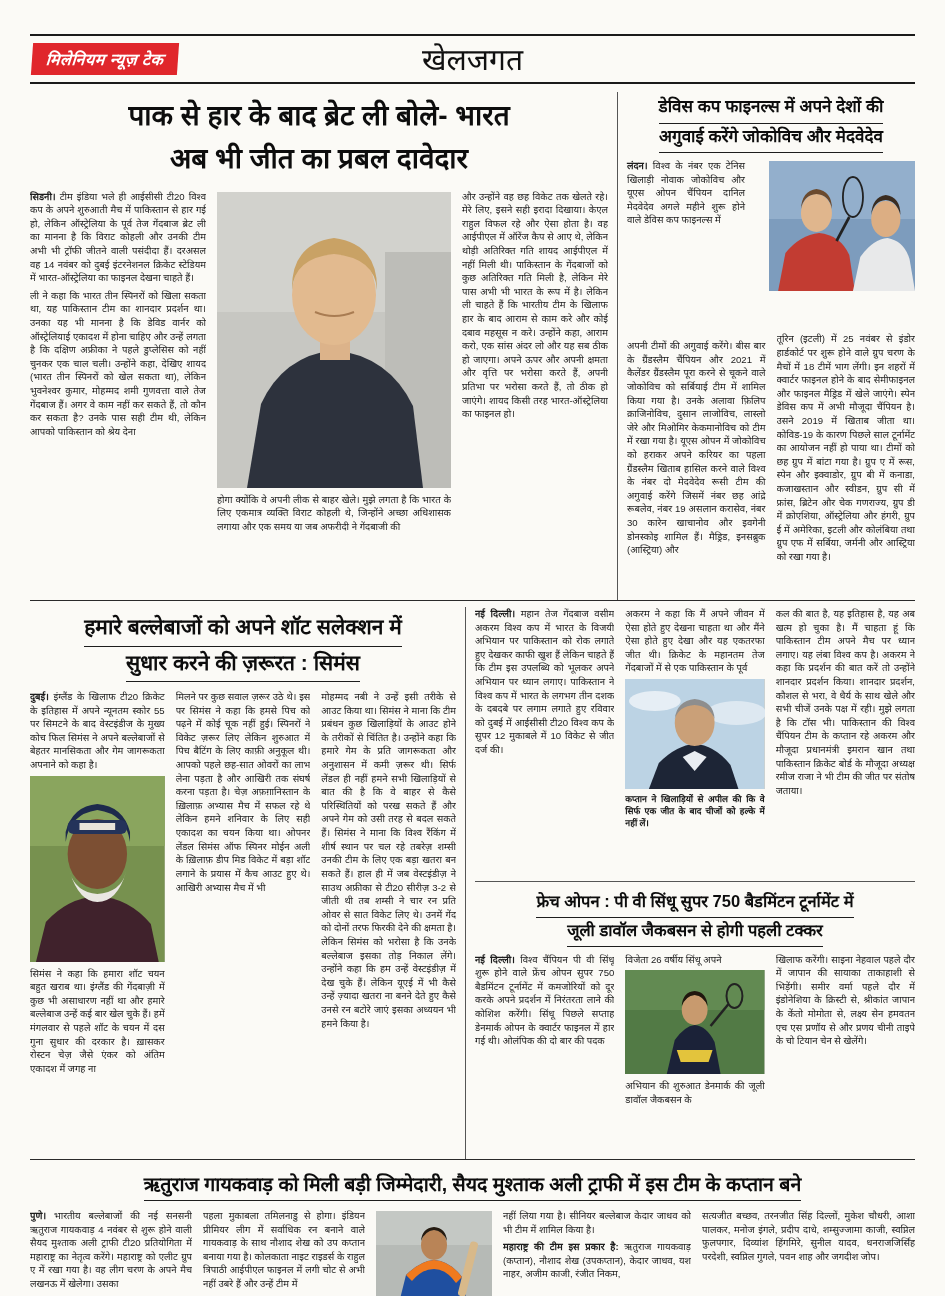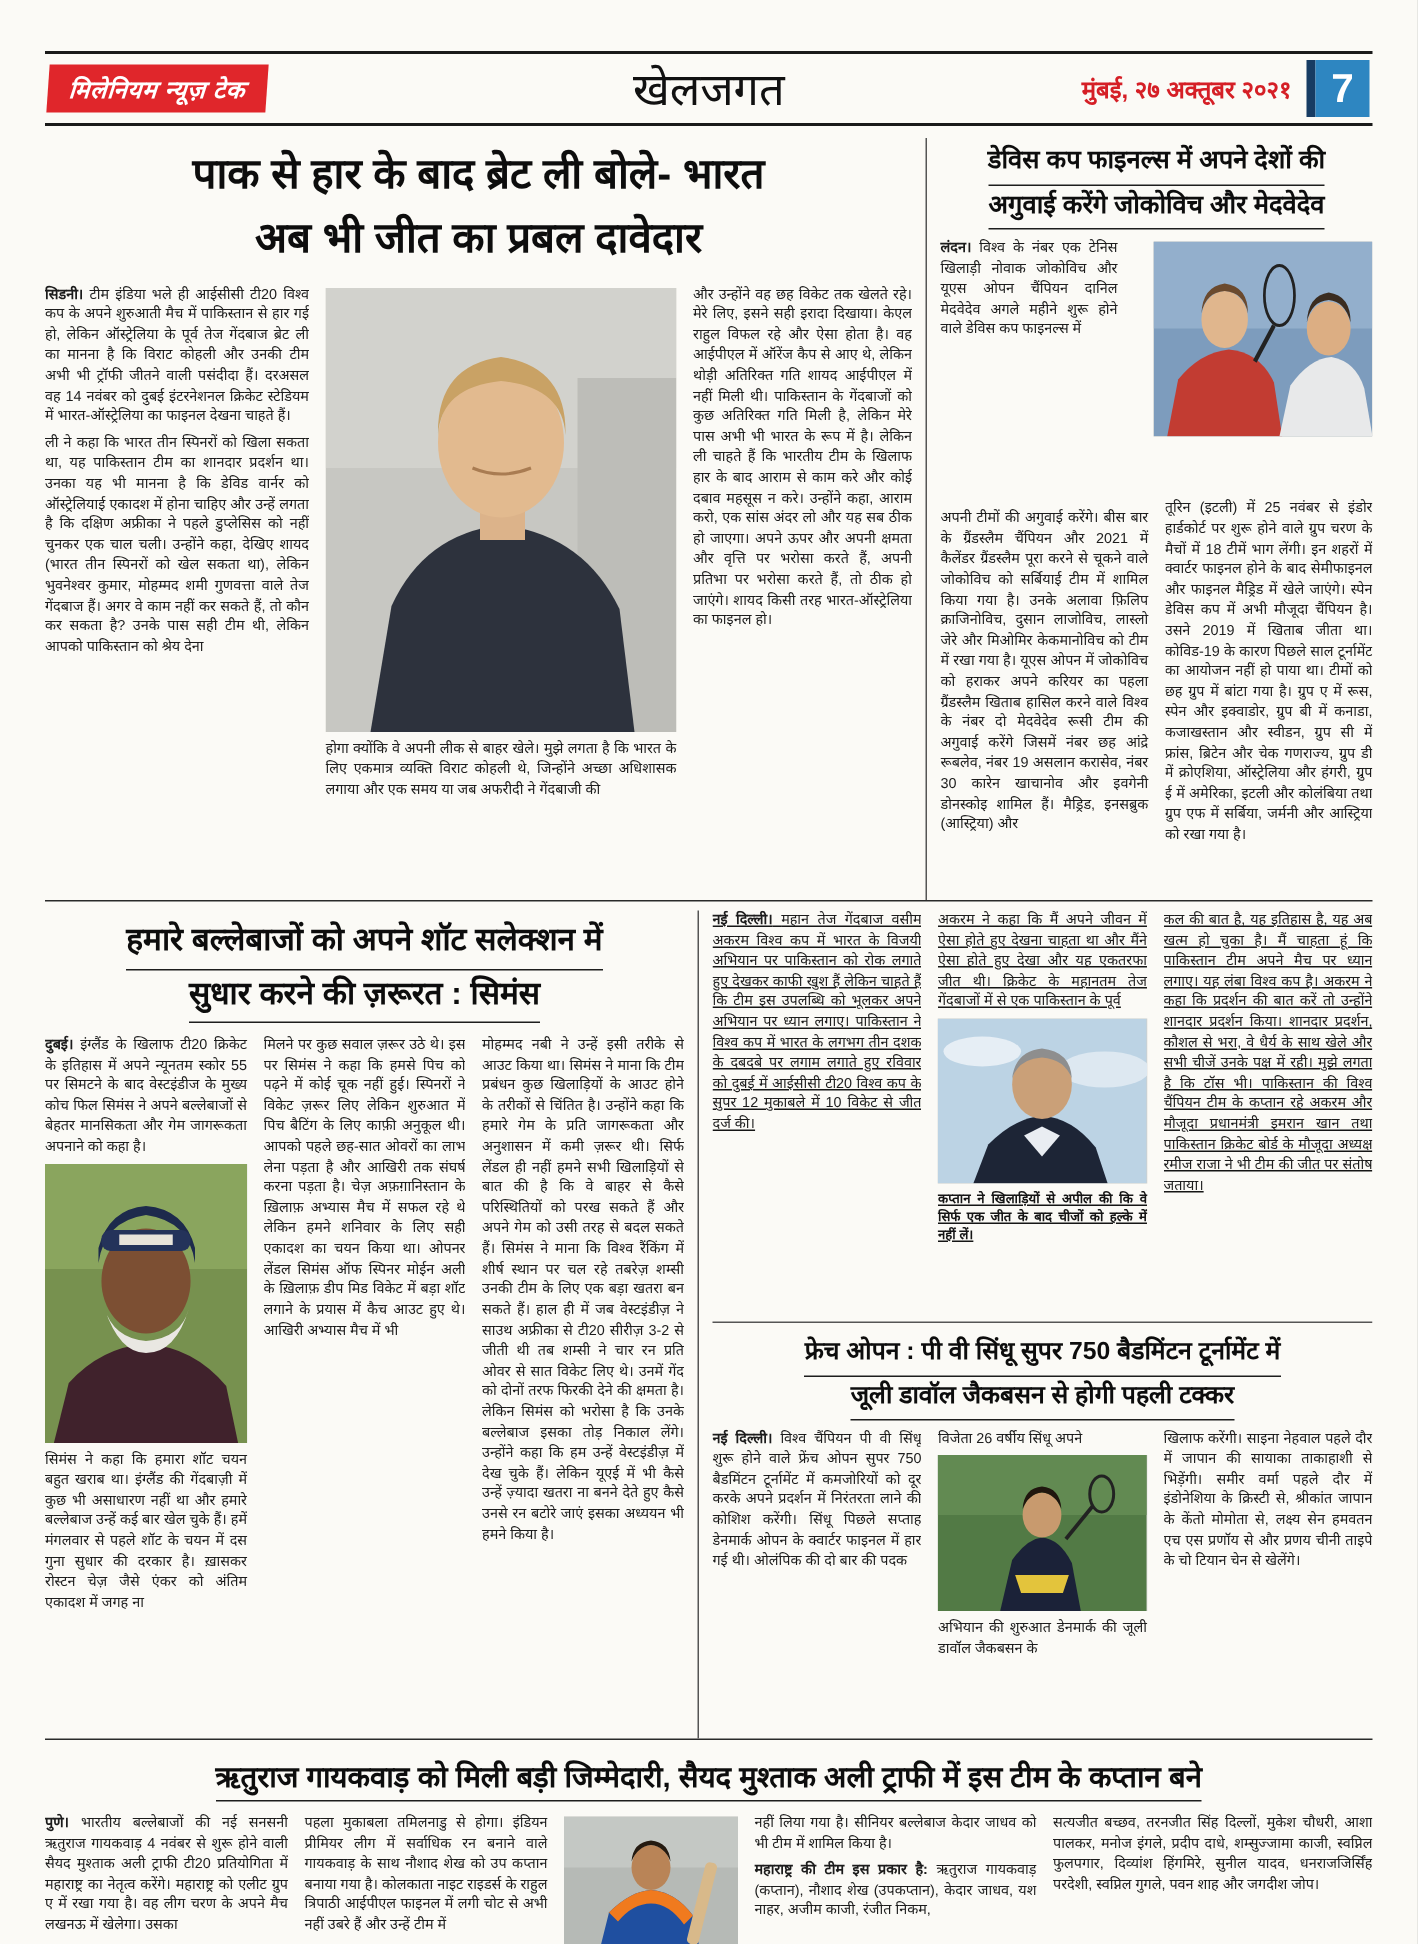--- a/index.html
+++ b/index.html
@@ -56,27 +56,20 @@
   .teamlabel{font-weight:bold;}
 </style>
 </head>
 <body>
 
 <div class="page">
 
   <div class="masthead">
     <div class="brand">मिलेनियम न्यूज़ टेक</div>
     <div class="section-title">खेलजगत</div>
-    <div class="mast-right">
-      <div class="edition-date">मुंबई, २७ अक्तूबर २०२१</div>
-      <div class="pgwrap">
-        <div class="pgbar"></div>
-        <div class="pgbox">7</div>
-      </div>
-    </div>
   </div>
 
   <div class="top-row">
 
     <div class="art-brett">
       <h1 class="hl">
         <span class="ln noline">पाक से हार के बाद ब्रेट ली बोले- भारत</span><br>
         <span class="ln noline">अब भी जीत का प्रबल दावेदार</span>
       </h1>
       <div class="cols" style="height:388px;">
@@ -169,21 +162,21 @@
         </div>
         <div class="col" style="flex:1;">
           <p class="body">मोहम्मद नबी ने उन्हें इसी तरीके से आउट किया था। सिमंस ने माना कि टीम प्रबंधन कुछ खिलाड़ियों के आउट होने के तरीकों से चिंतित है। उन्होंने कहा कि हमारे गेम के प्रति जागरूकता और अनुशासन में कमी ज़रूर थी। सिर्फ लेंडल ही नहीं हमने सभी खिलाड़ियों से बात की है कि वे बाहर से कैसे परिस्थितियों को परख सकते हैं और अपने गेम को उसी तरह से बदल सकते हैं। सिमंस ने माना कि विश्व रैंकिंग में शीर्ष स्थान पर चल रहे तबरेज़ शम्सी उनकी टीम के लिए एक बड़ा खतरा बन सकते हैं। हाल ही में जब वेस्टइंडीज़ ने साउथ अफ्रीका से टी20 सीरीज़ 3-2 से जीती थी तब शम्सी ने चार रन प्रति ओवर से सात विकेट लिए थे। उनमें गेंद को दोनों तरफ फिरकी देने की क्षमता है। लेकिन सिमंस को भरोसा है कि उनके बल्लेबाज इसका तोड़ निकाल लेंगे। उन्होंने कहा कि हम उन्हें वेस्टइंडीज़ में देख चुके हैं। लेकिन यूएई में भी कैसे उन्हें ज़्यादा खतरा ना बनने देते हुए कैसे उनसे रन बटोरे जाएं इसका अध्ययन भी हमने किया है।</p>
         </div>
       </div>
     </div>
 
     <div class="right-stack">
 
       <div class="art-akram">
-        <div class="cols" style="height:268px;text-decoration:underline;">
+        <div class="cols" style="height:268px;">
           <div class="col" style="flex:1;">
             <p class="body"><b class="dl">नई दिल्ली।</b> <span>महान तेज गेंदबाज वसीम अकरम विश्व कप में भारत के विजयी अभियान पर पाकिस्तान को रोक लगाते हुए देखकर काफी खुश हैं लेकिन चाहते हैं कि टीम इस उपलब्धि को भूलकर अपने अभियान पर ध्यान लगाए। पाकिस्तान ने विश्व कप में भारत के लगभग तीन दशक के दबदबे पर लगाम लगाते हुए रविवार को दुबई में आईसीसी टी20 विश्व कप के सुपर 12 मुकाबले में 10 विकेट से जीत दर्ज की।</span></p>
           </div>
           <div class="col" style="flex:1;">
             <p class="body">अकरम ने कहा कि मैं अपने जीवन में ऐसा होते हुए देखना चाहता था और मैंने ऐसा होते हुए देखा और यह एकतरफा जीत थी। क्रिकेट के महानतम तेज गेंदबाजों में से एक पाकिस्तान के पूर्व</p>
             <div class="photo akram-photo">
               <svg viewBox="0 0 140 110" preserveAspectRatio="none">
                 <rect width="140" height="110" fill="#bcd3e4"></rect>
                 <ellipse cx="30" cy="22" rx="26" ry="10" fill="#e6eef5"></ellipse>
                 <ellipse cx="112" cy="34" rx="30" ry="12" fill="#dde8f1"></ellipse>

